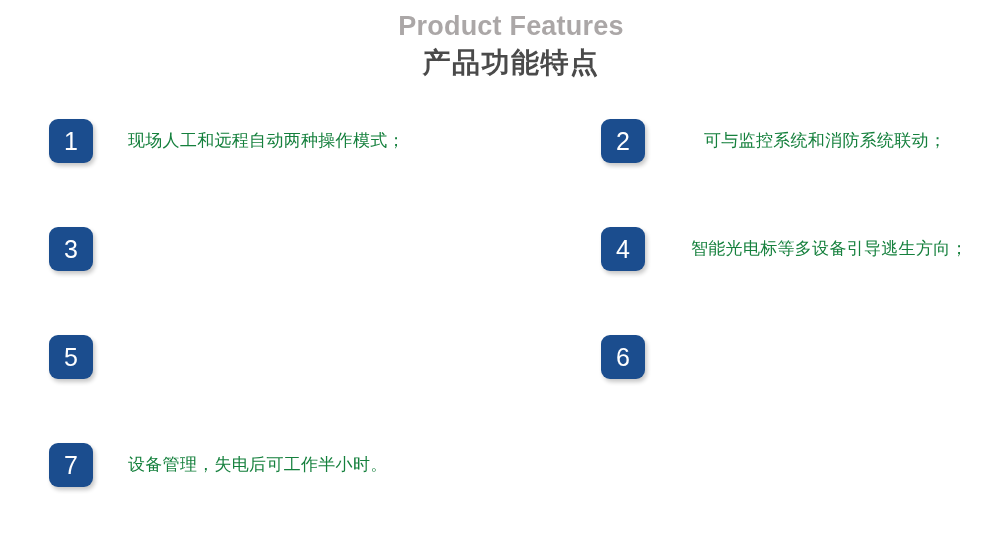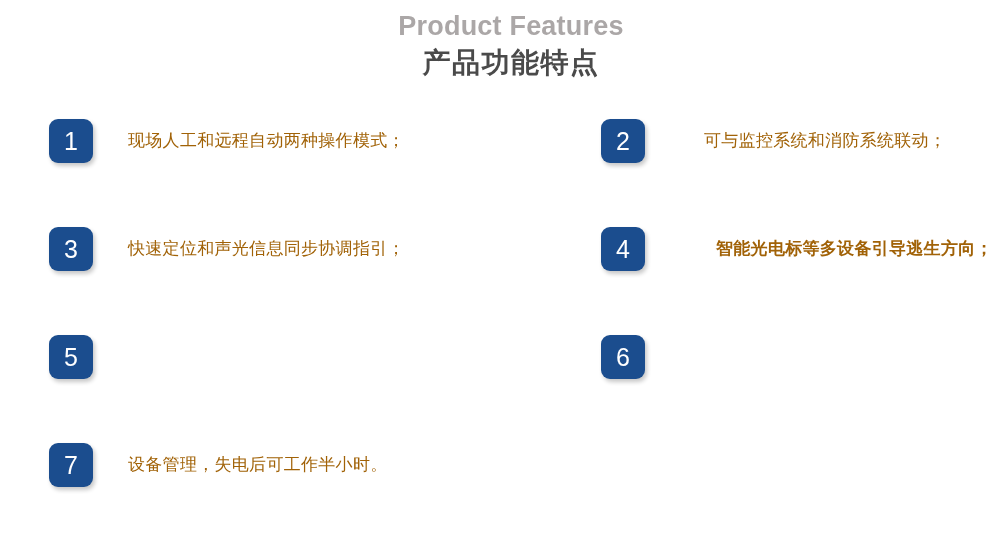--- a/index.html
+++ b/index.html
@@ -79,30 +79,30 @@
     font-size: 25px;
     font-weight: normal;
     line-height: 44px;
     text-align: center;
     box-shadow: 2px 3px 4px rgba(0,0,0,0.22);
     font-family: "Liberation Sans", "DejaVu Sans", sans-serif;
     user-select: none;
   }
 
   .feature-text {
-    color: #a16207;
+    color: #15803d;
     font-size: 17px;
     line-height: 24px;
     padding-top: 10px;
     white-space: nowrap;
     letter-spacing: 0.3px;
   }
   .col-left .feature-text  { margin-left: 35px; }
   .col-right .feature-text { margin-left: 59px; text-align: center; }
-  .col-right.row-2 .feature-text { margin-left: 71px; font-weight: bold; }
+  .col-right.row-2 .feature-text { margin-left: 46px; }
 </style>
 </head>
 <body>
 
 <div class="page">
 
   <div class="header">
     <div class="title-en">Product Features</div>
     <div class="title-cn">产品功能特点</div>
   </div>
@@ -114,21 +114,20 @@
       <div class="feature-text">现场人工和远程自动两种操作模式；</div>
     </div>
 
     <div class="feature-item col-right row-1">
       <div class="badge">2</div>
       <div class="feature-text">可与监控系统和消防系统联动；</div>
     </div>
 
     <div class="feature-item col-left row-2">
       <div class="badge">3</div>
-      <div class="feature-text">快速定位和声光信息同步协调指引；</div>
     </div>
 
     <div class="feature-item col-right row-2">
       <div class="badge">4</div>
       <div class="feature-text">智能光电标等多设备引导逃生方向；</div>
     </div>
 
     <div class="feature-item col-left row-3">
       <div class="badge">5</div>
     </div>

